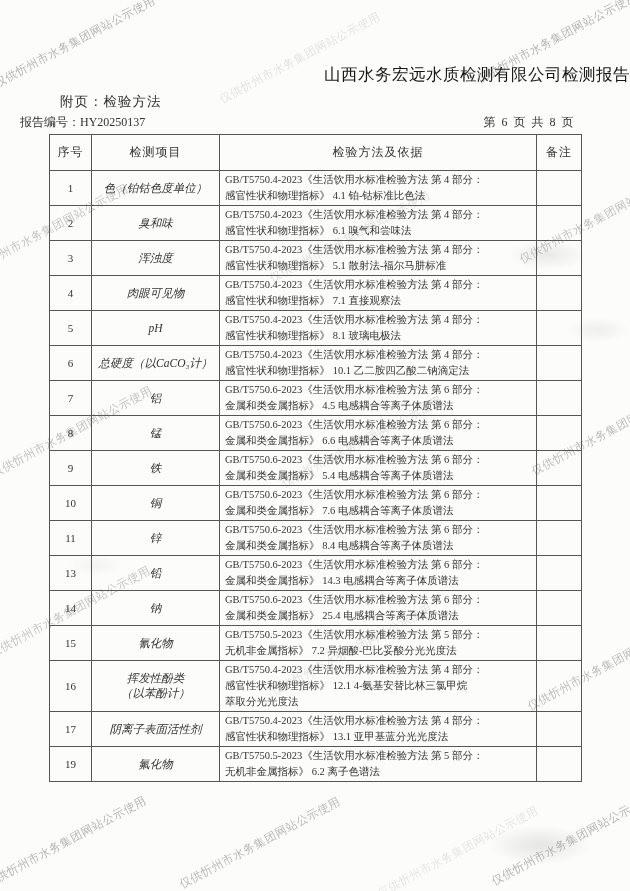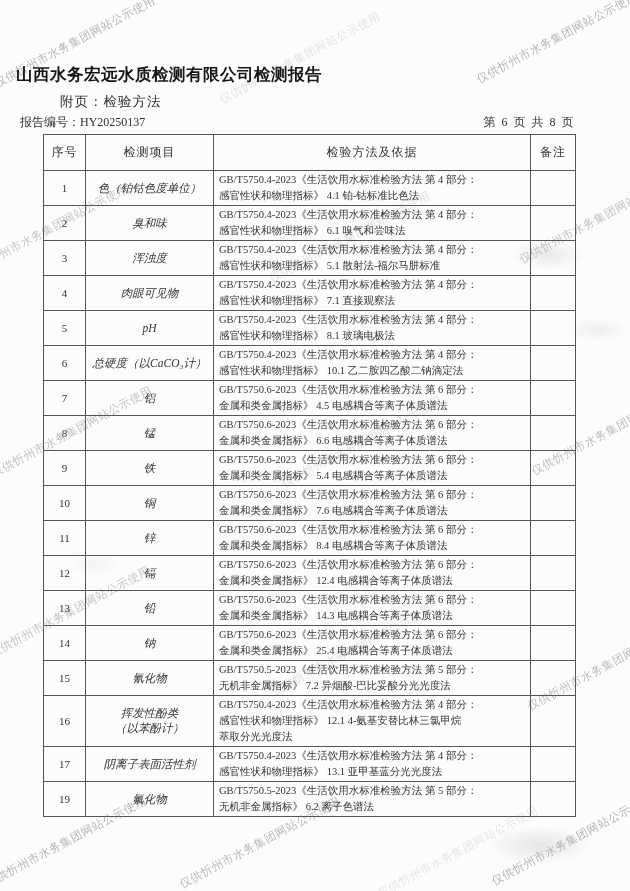--- a/index.html
+++ b/index.html
@@ -32,23 +32,23 @@
       radial-gradient(ellipse 55px 22px at 548px 255px, rgba(185,185,185,0.28), transparent 70%),
       radial-gradient(ellipse 45px 18px at 598px 330px, rgba(190,190,190,0.22), transparent 70%),
       radial-gradient(ellipse 75px 28px at 540px 845px, rgba(175,175,175,0.30), transparent 70%),
       radial-gradient(ellipse 40px 16px at 95px 565px, rgba(200,200,200,0.18), transparent 70%);
   }
   
   .content { position: relative; z-index: 1; color: #383838; }
   .title {
     margin: 0;
     padding-top: 64px;
-    text-align: left;
+    text-align: right;
     font-size: 16.5px;
-    font-weight: 700;
+    font-weight: 400;
     letter-spacing: 0.5px;
     color: #161616;
     padding-left: 16px;
   }
   .attachment {
     margin: 7px 0 0 28px;
     font-size: 13.5px;
     letter-spacing: 1px;
     color: #303030;
     padding-left: 32px;
@@ -58,21 +58,21 @@
     justify-content: space-between;
     align-items: baseline;
     margin: 3px 55px 3px 20px;
     font-size: 12px;
     color: #303030;
   }
   .meta .page-ind { letter-spacing: 1.5px; }
   
   table.methods {
     position: absolute;
-    left: 43px; top: 134px;
+    left: 49px; top: 134px;
     width: 532px;
     border-collapse: collapse;
     table-layout: fixed;
     background: transparent;
   }
   table.methods th, table.methods td {
     border: 1px solid #565656;
     vertical-align: middle;
     background: transparent;
   }
@@ -236,27 +236,20 @@
     <td class="c-remark"></td>
   </tr>
           <tr>
     <td class="c-no">11</td>
     <td class="c-item">锌</td>
     <td class="c-method">GB/T5750.6-2023《生活饮用水标准检验方法 第 6 部分：
 金属和类金属指标》 8.4 电感耦合等离子体质谱法</td>
     <td class="c-remark"></td>
   </tr>
           <tr>
-    <td class="c-no">12</td>
-    <td class="c-item">镉</td>
-    <td class="c-method">GB/T5750.6-2023《生活饮用水标准检验方法 第 6 部分：
-金属和类金属指标》 12.4 电感耦合等离子体质谱法</td>
-    <td class="c-remark"></td>
-  </tr>
-          <tr>
     <td class="c-no">13</td>
     <td class="c-item">铅</td>
     <td class="c-method">GB/T5750.6-2023《生活饮用水标准检验方法 第 6 部分：
 金属和类金属指标》 14.3 电感耦合等离子体质谱法</td>
     <td class="c-remark"></td>
   </tr>
           <tr>
     <td class="c-no">14</td>
     <td class="c-item">钠</td>
     <td class="c-method">GB/T5750.6-2023《生活饮用水标准检验方法 第 6 部分：

